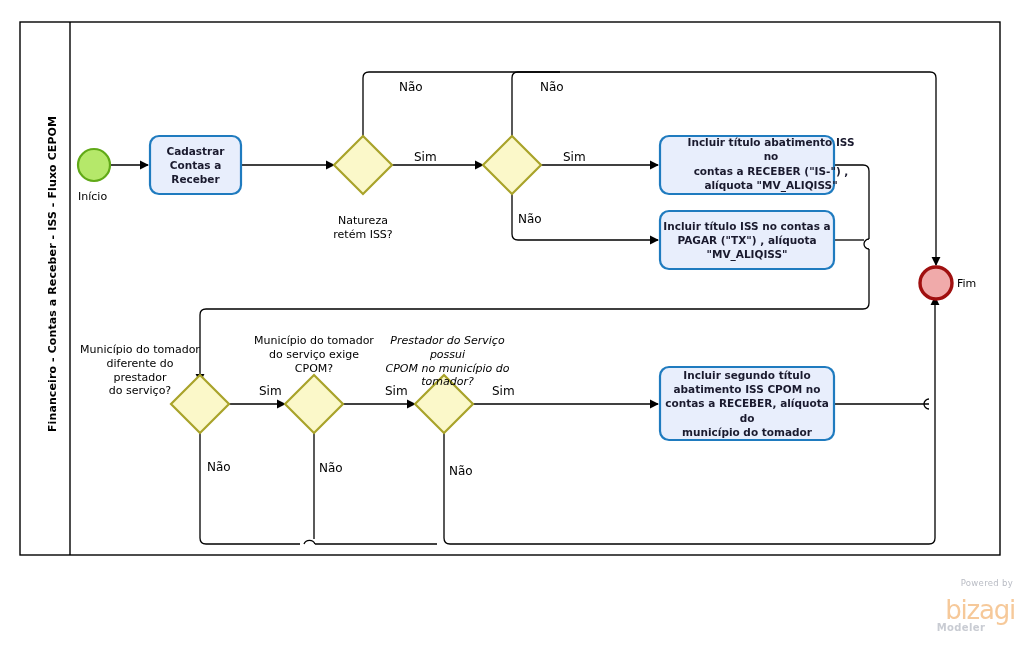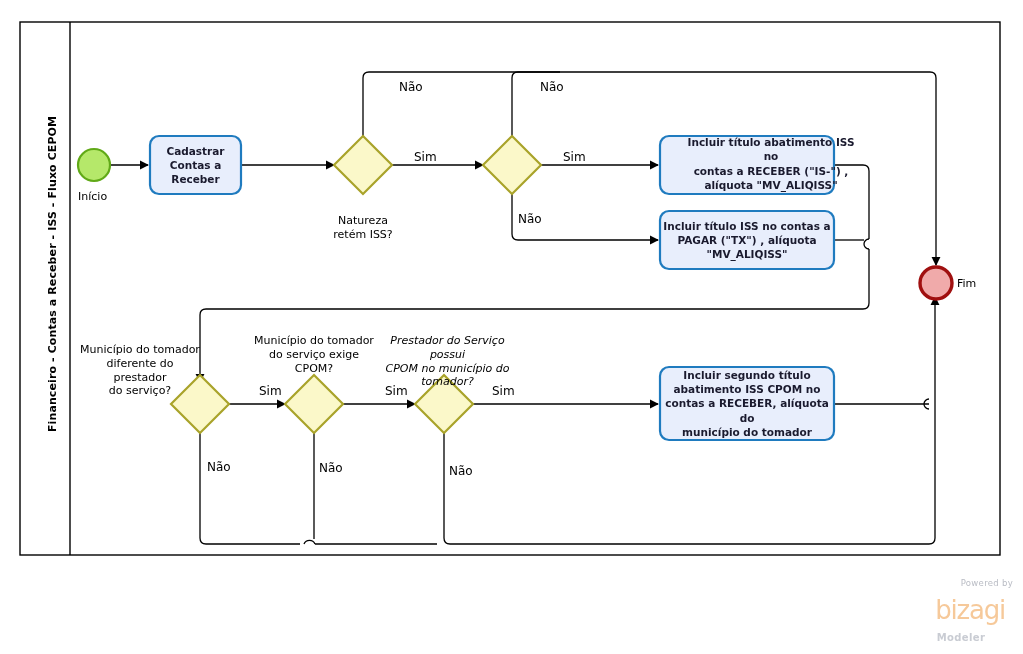--- a/index.html
+++ b/index.html
@@ -92,21 +92,21 @@
     letter-spacing: 0.3px;
     margin: 0 2px 10px 0;
     text-align: right;
   }
   #wm-brand {
     font-size: 26px;
     color: #f6c99a;
     letter-spacing: -1.2px;
     line-height: 0.95;
     text-align: right;
-    margin: 10px;
+    margin: 0;
   }
   #wm-modeler {
     font-size: 10px;
     color: #c9ccd3;
     letter-spacing: 0.4px;
     text-align: center;
     margin: -1px 0 0 2px;
     font-weight: bold;
   }
 </style>

